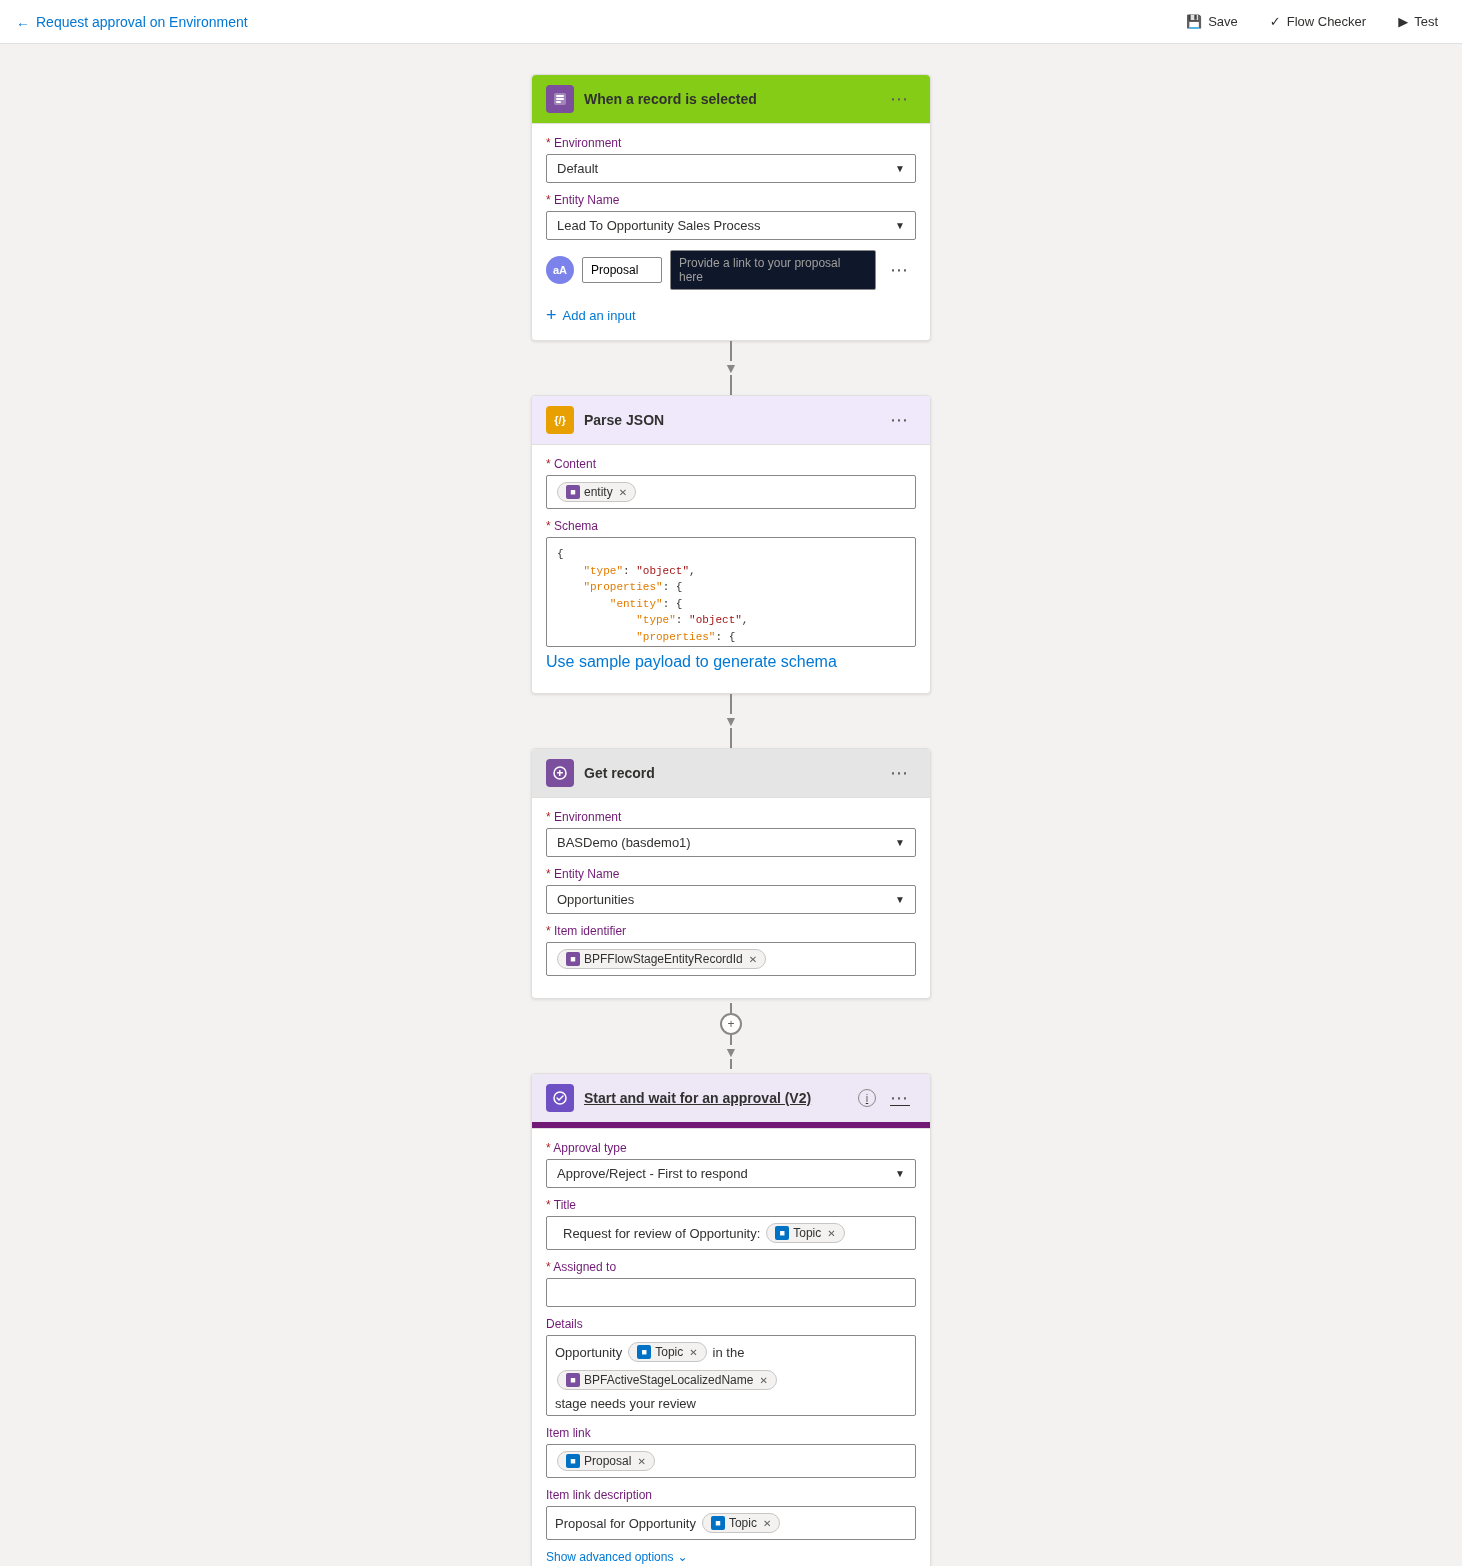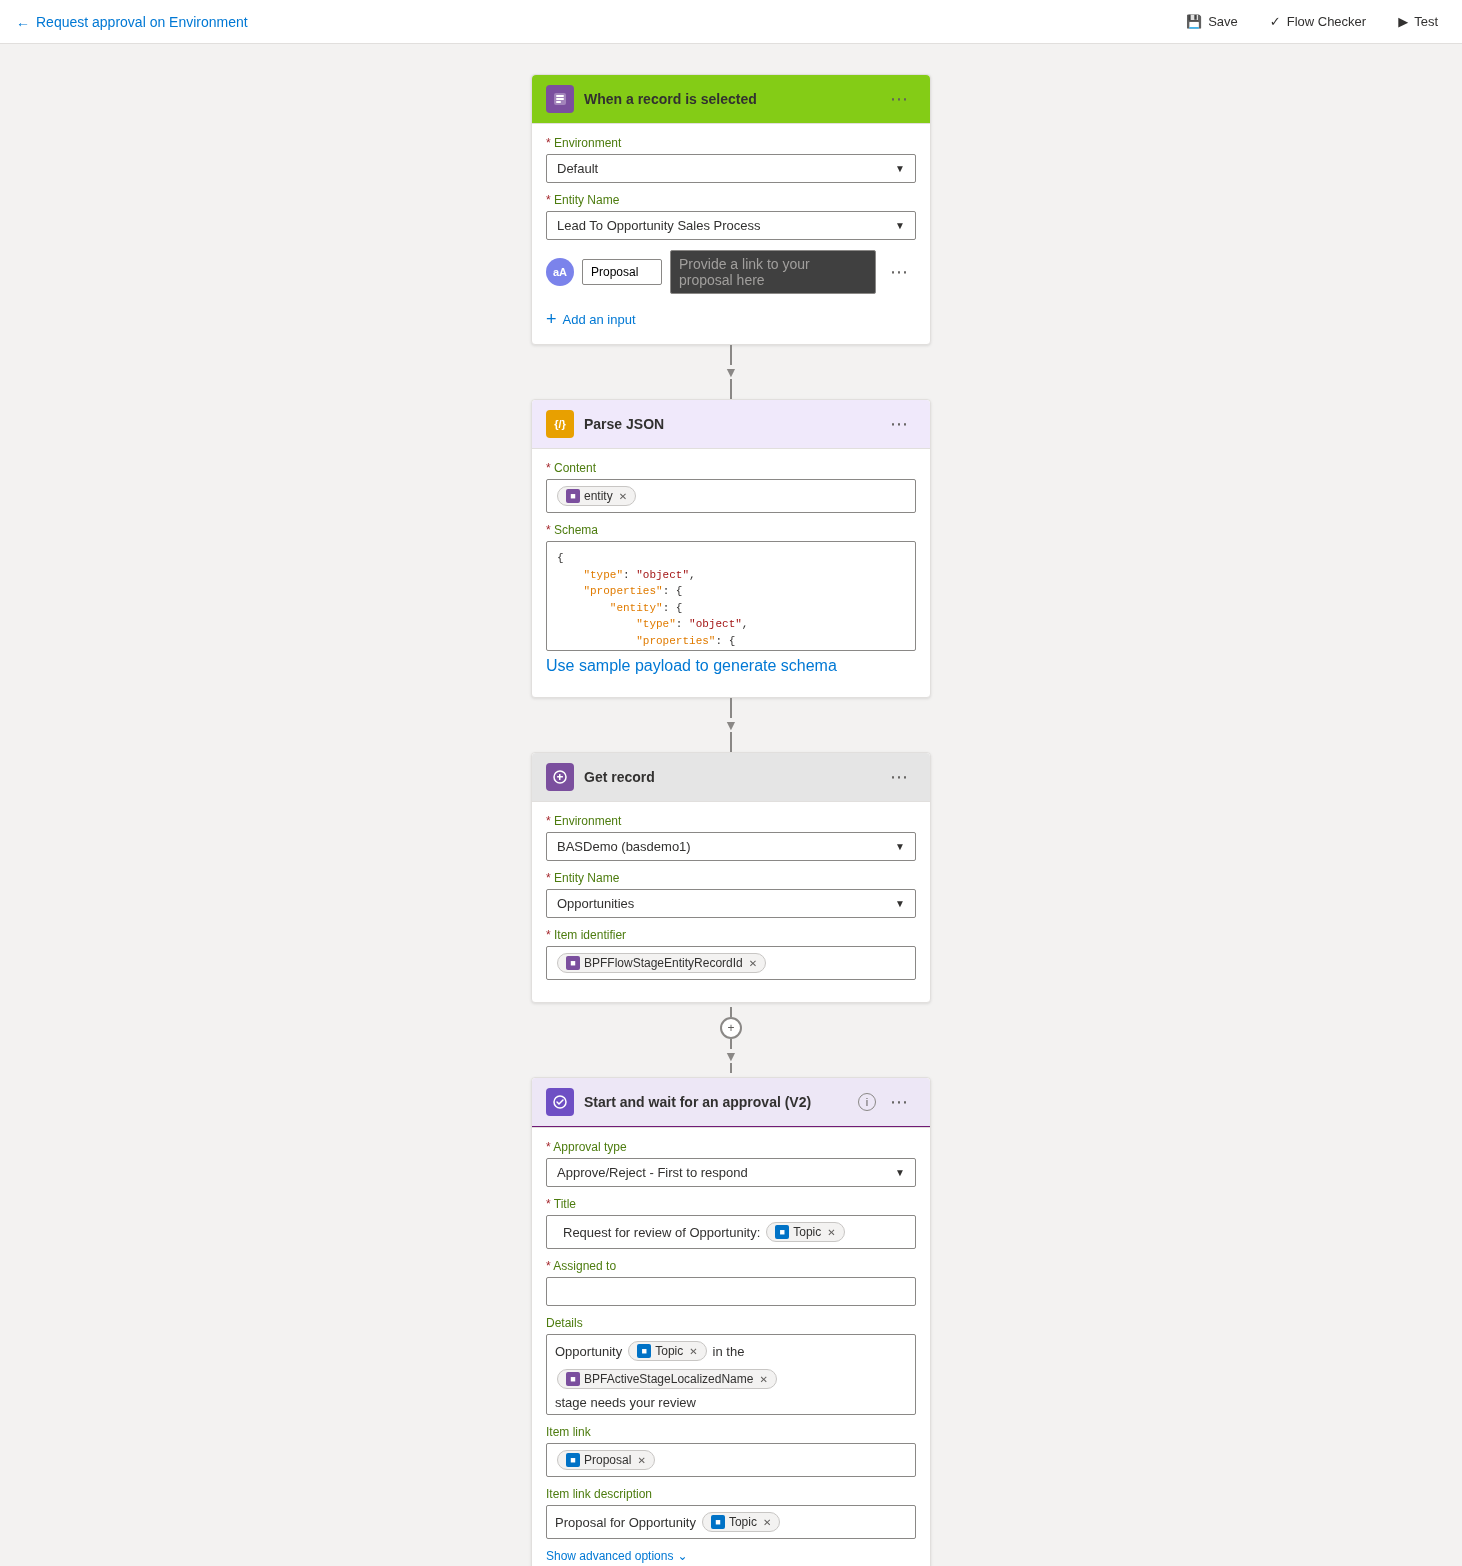--- a/index.html
+++ b/index.html
@@ -105,21 +105,21 @@
     .card-body {
       padding: 12px 14px;
       border-top: 1px solid #e1dfdd;
     }
     .card-field {
       margin-bottom: 10px;
     }
     .card-field label {
       display: block;
       font-size: 12px;
-      color: #4d7c0f;
+      color: #701a75;
       margin-bottom: 4px;
     }
     .field-required::before {
       content: '* ';
       color: #a4262c;
     }
     .card-select {
       display: flex;
       align-items: center;
       justify-content: space-between;
@@ -233,45 +233,46 @@
       border-radius: 2px;
       padding: 5px 8px;
       font-size: 12px;
       font-family: 'Segoe UI', sans-serif;
       width: 80px;
     }
     .proposal-placeholder {
       border: 1px solid #8a8886;
       border-radius: 2px;
       padding: 5px 8px;
-      font-size: 14px;
+      font-size: 12px;
       color: #a19f9d;
       flex: 1;
-      background: #404040;
+      background: #0f172a;
     }
 
     
     .add-input-row {
       display: flex;
       align-items: center;
       gap: 6px;
       padding: 8px 0 4px;
       color: #0078d4;
       cursor: pointer;
       font-size: 13px;
     }
     .add-input-plus {
       font-size: 18px;
       line-height: 1;
     }
 
     
     .approval-card .card-header {
       background: #ede7f6;
-      border-bottom: 1px solid #701a75;
+      border-bottom: 6px solid #701a75;
+      text-decoration: underline;
     }
 
     
     .connector-with-circle {
       display: flex;
       flex-direction: column;
       align-items: center;
       padding: 4px 0;
     }
     .circle-btn {

